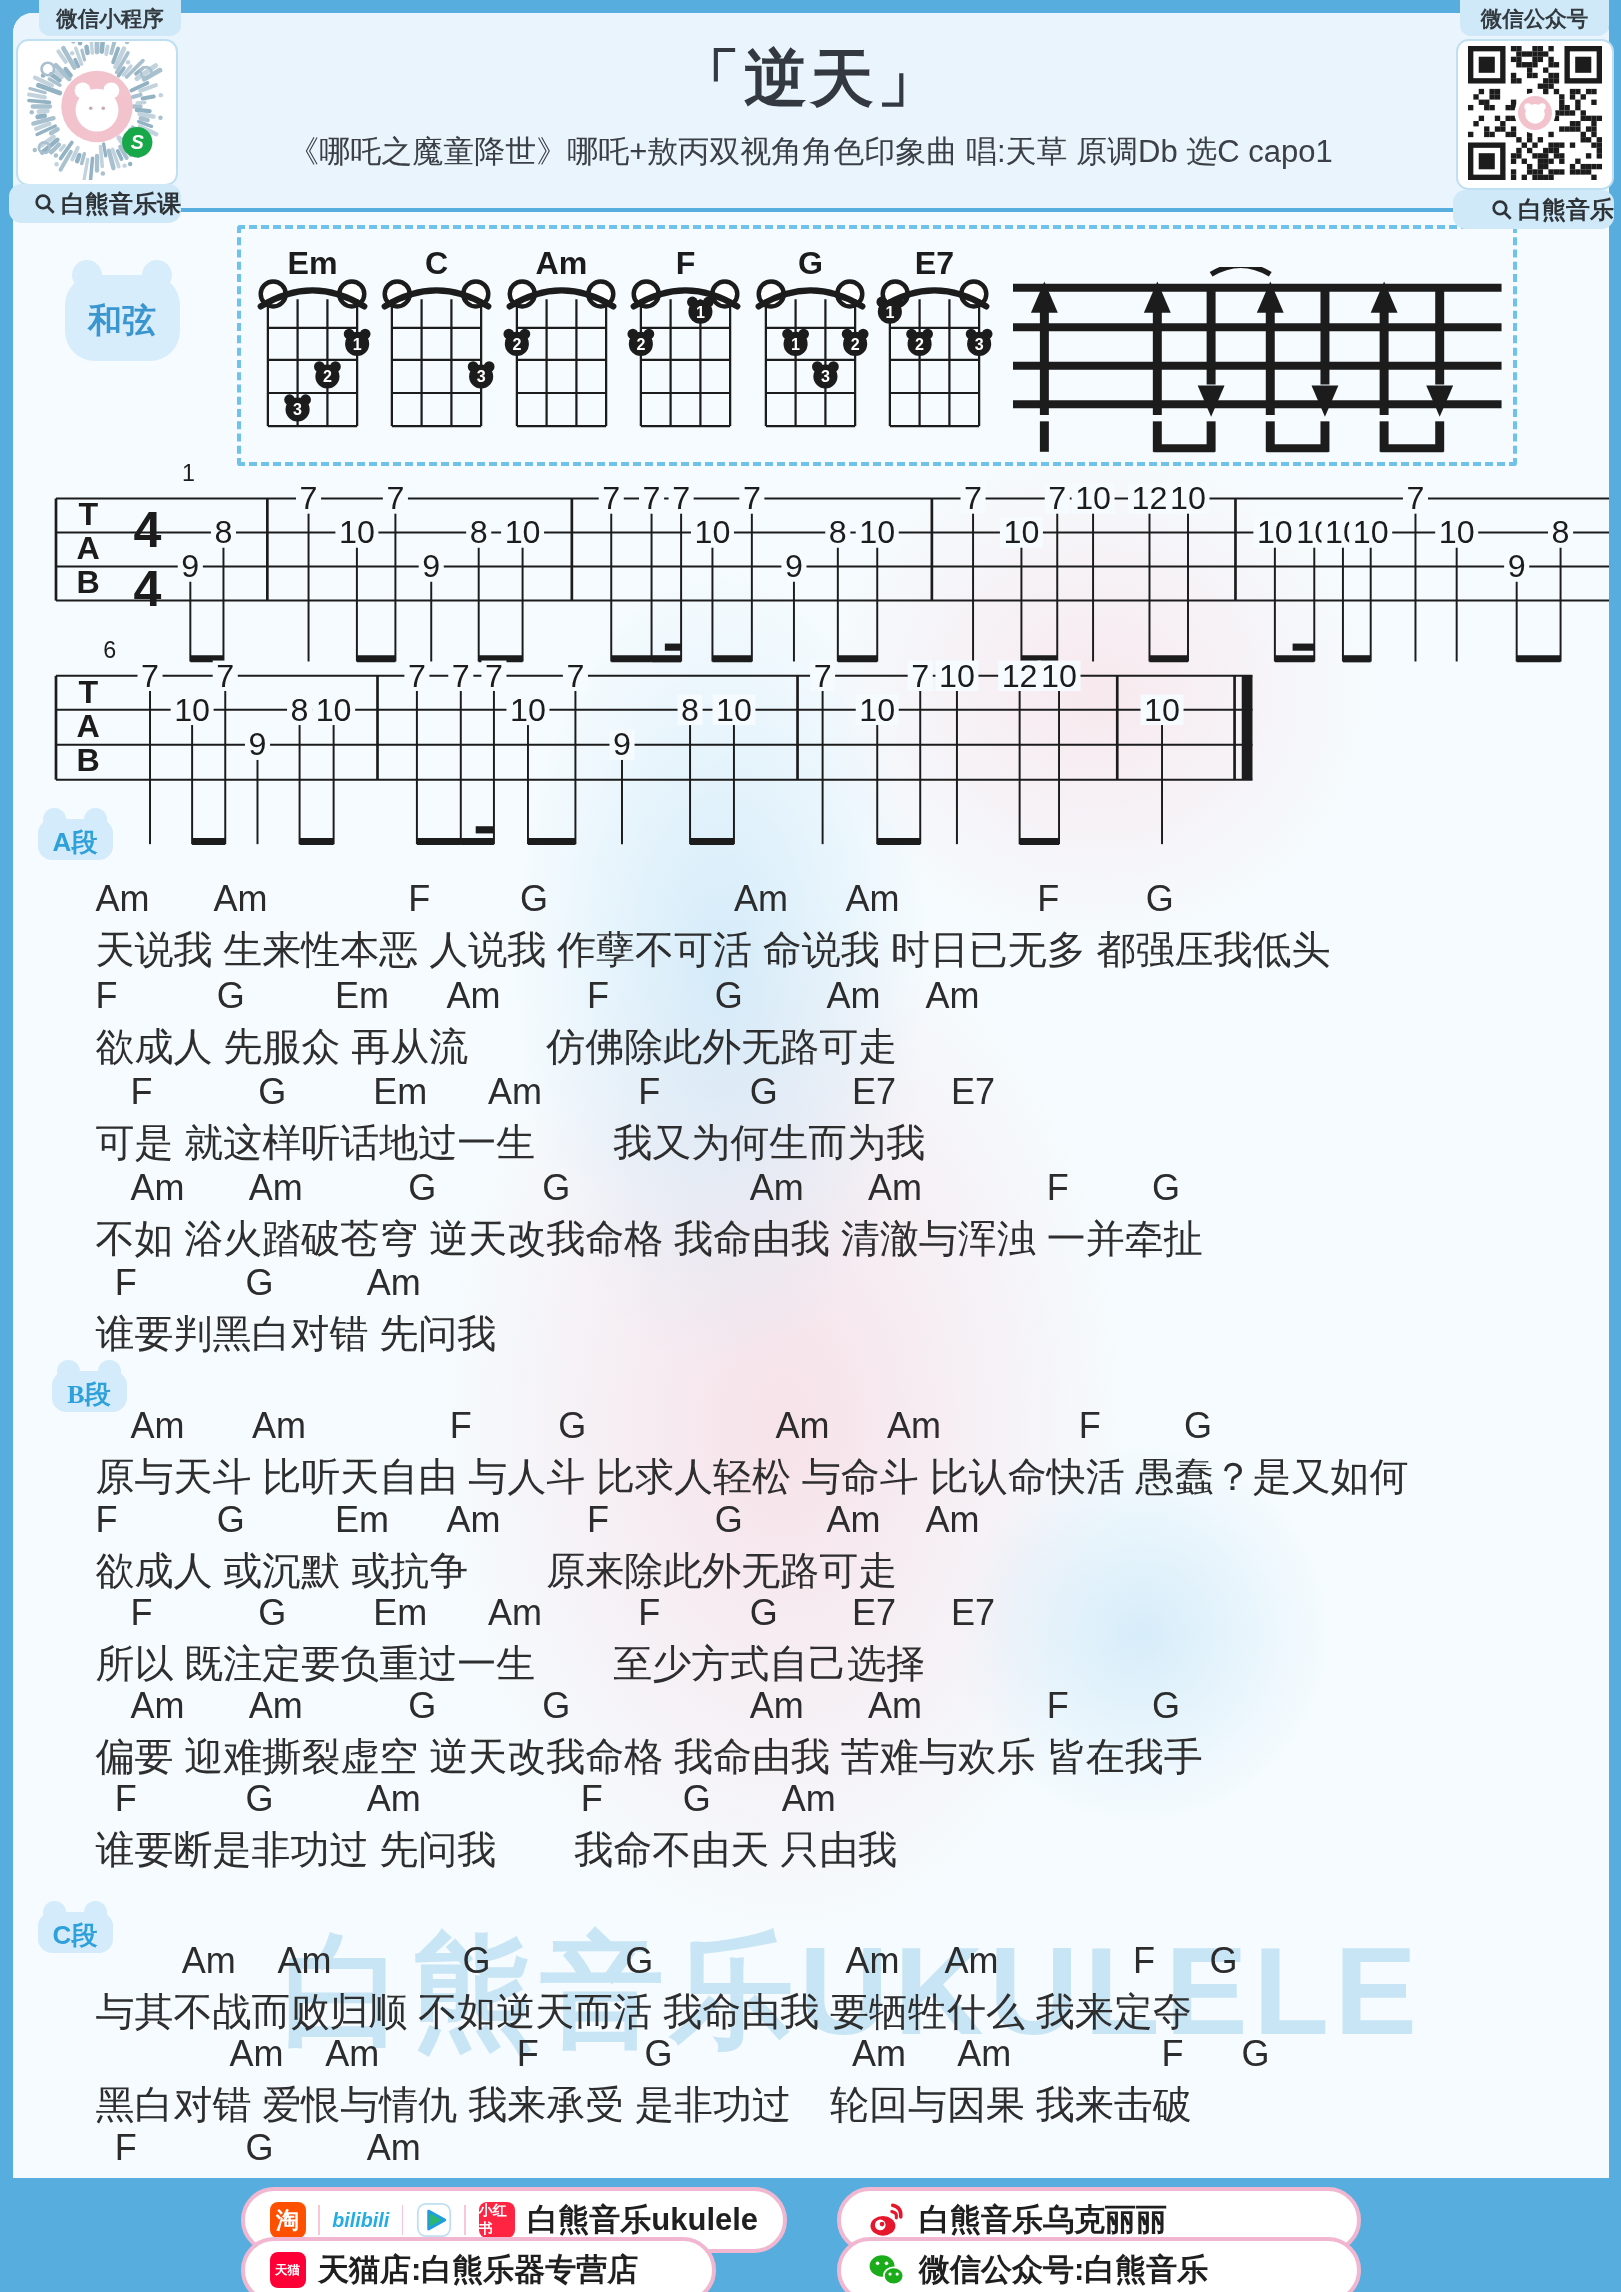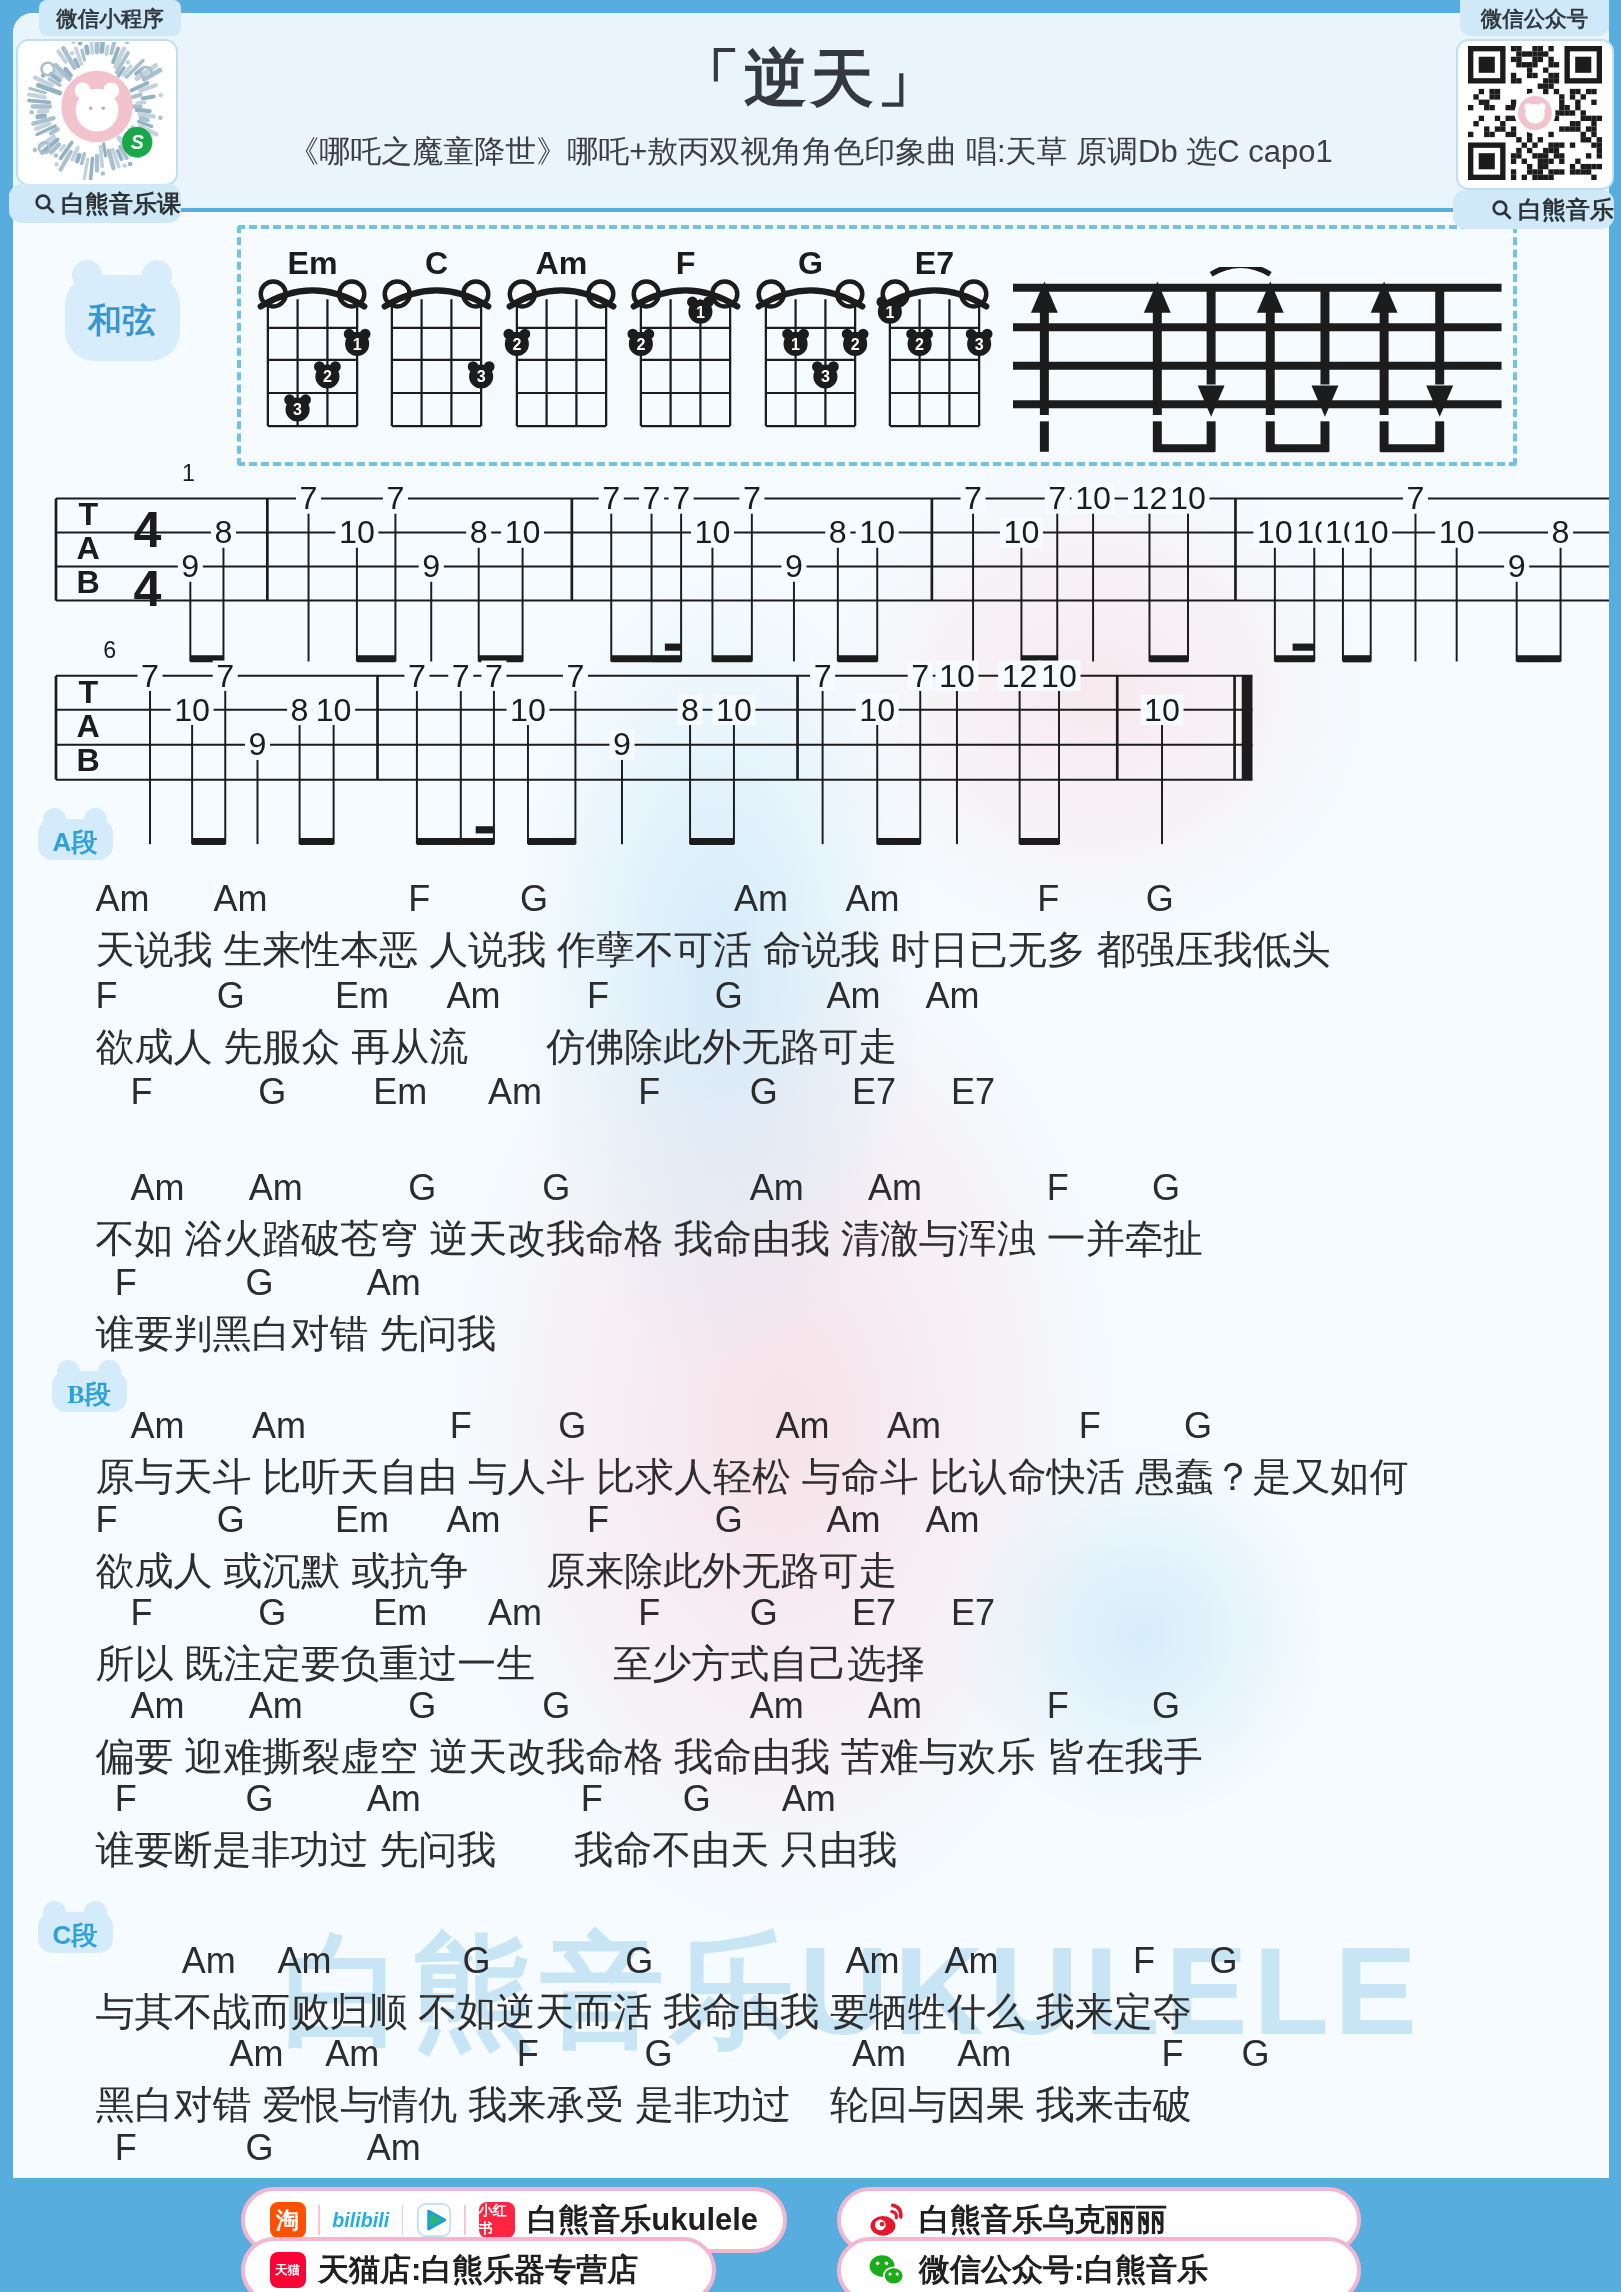--- a/index.html
+++ b/index.html
@@ -484,20 +484,21 @@
         </div>
         <div class="lyricline" style="top: 1058px;">
           <span class="chordtag" style="left: 7.4%;">F</span>
           <span class="chordtag" style="left: 15.4%;">G</span>
           <span class="chordtag" style="left: 22.6%;">Em</span>
           <span class="chordtag" style="left: 29.8%;">Am</span>
           <span class="chordtag" style="left: 39.2%;">F</span>
           <span class="chordtag" style="left: 46.2%;">G</span>
           <span class="chordtag" style="left: 52.6%;">E7</span>
           <span class="chordtag" style="left: 58.8%;">E7</span>
+          <span class="lyrictext">可是 就这样听话地过一生　　我又为何生而为我</span>
         </div>
         <div class="lyricline" style="top: 1154px;">
           <span class="chordtag" style="left: 7.4%;">Am</span>
           <span class="chordtag" style="left: 14.8%;">Am</span>
           <span class="chordtag" style="left: 24.8%;">G</span>
           <span class="chordtag" style="left: 33.2%;">G</span>
           <span class="chordtag" style="left: 46.2%;">Am</span>
           <span class="chordtag" style="left: 53.6%;">Am</span>
           <span class="chordtag" style="left: 64.8%;">F</span>
           <span class="chordtag" style="left: 71.4%;">G</span>
@@ -651,21 +652,21 @@
               <ellipse cx="31" cy="29" rx="11" ry="9.5" fill="#1aad19" stroke="#fff" stroke-width="2"></ellipse>
               <circle cx="27" cy="27" r="1.8" fill="#fff"></circle>
               <circle cx="35" cy="27" r="1.8" fill="#fff"></circle>
             </svg>
           </div>
           <span class="ptext">微信公众号:白熊音乐</span>
         </div>
       </div>
   </div>
 
-  <div class="badge" style="left:39px;top:0;width:142px;height:36px;border-radius:8px;">
+  <div class="badge" style="left:39px;top:0;width:142px;height:36px;">
     <span>微信小程序</span>
   </div>
   <div class="cornercard" style="left:16px;top:39px;width:158px;height:143px;">
     <svg id="minicode" width="152" height="138" viewBox="0 0 170 154" style="display:block;margin:0.9px auto;">
         <line x1="126.18364096581175" y1="72" x2="133.57730832350313" y2="72" stroke="#a9c0cf" stroke-width="4.871699180161441" stroke-linecap="round"></line>
         <line x1="129.6057116304105" y1="75.90249409616737" x2="143.7663638741176" y2="77.14139063562469" stroke="#93b3c5" stroke-width="4.888981010480309" stroke-linecap="round"></line>
         <line x1="132.65335738270292" y1="80.40257262791344" x2="148.11214617485288" y2="83.1283741810431" stroke="#c2d3dd" stroke-width="5.170403923685851" stroke-linecap="round"></line>
         <circle cx="155.99060819895055" cy="84.51755960237855" r="2.5" fill="#a9c0cf"></circle>
         <line x1="133.97456881385276" y1="85.1226961633343" x2="141.62738276957546" y2="87.17326148259582" stroke="#a9c0cf" stroke-width="4.932032372538016" stroke-linecap="round"></line>
         <line x1="131.55168796718988" y1="88.94342877490526" x2="145.88582313953887" y2="94.16062731158853" stroke="#93b3c5" stroke-width="3.8118058099932064" stroke-linecap="round"></line>

